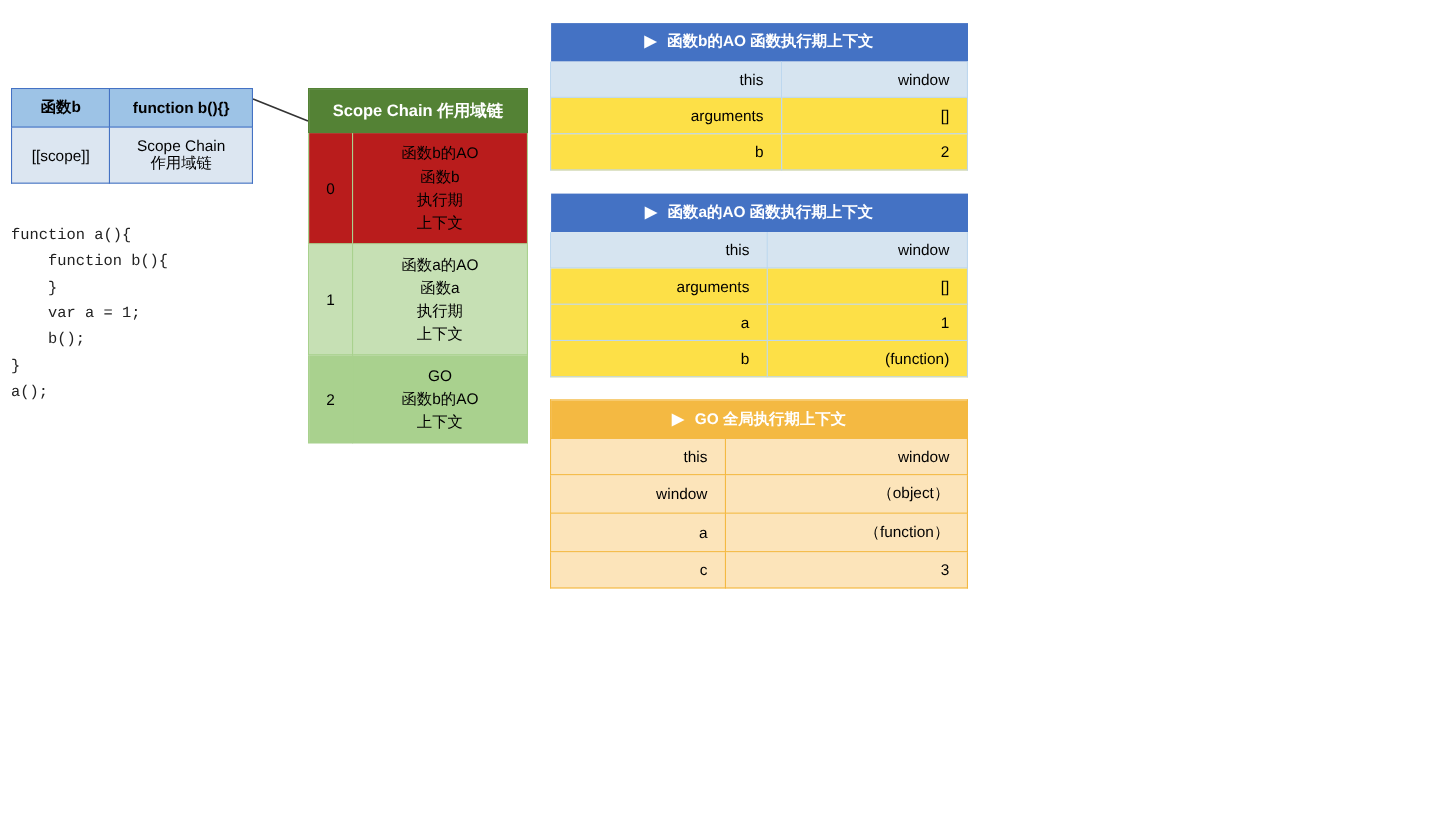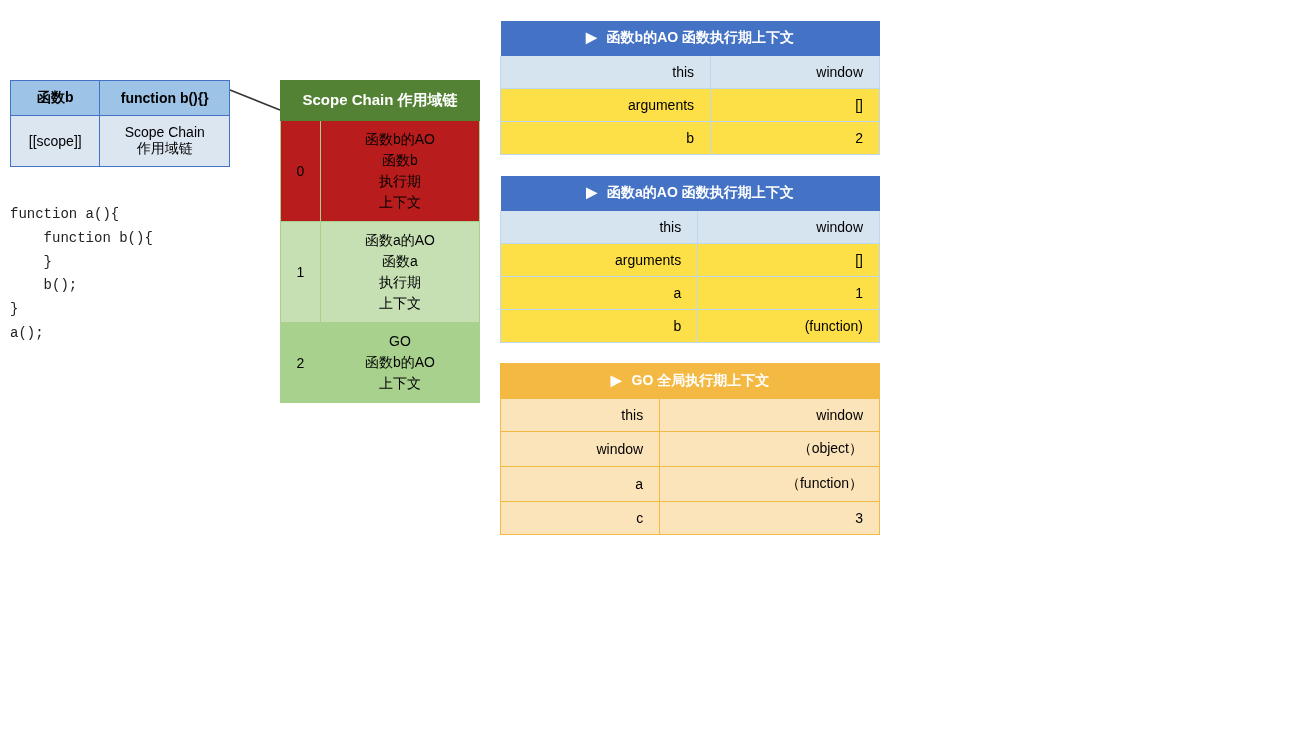--- a/index.html
+++ b/index.html
@@ -170,20 +170,21 @@
         <td style="white-space:pre-line;">Scope Chain
 作用域链</td>
       </tr>
     </tbody>
       </table>
 
     <div class="code-block">
       <div class="code-line">function a(){</div>
       <div class="code-line">    function b(){</div>
       <div class="code-line">    }</div>
+      <div class="code-line">    var a = 1;</div>
       <div class="code-line">    b();</div>
       <div class="code-line">}</div>
       <div class="code-line">a();</div>
     </div>
   </div>
 
   <div class="scope-section">
     <table class="scope-chain-table">
       <thead>
         <tr>

